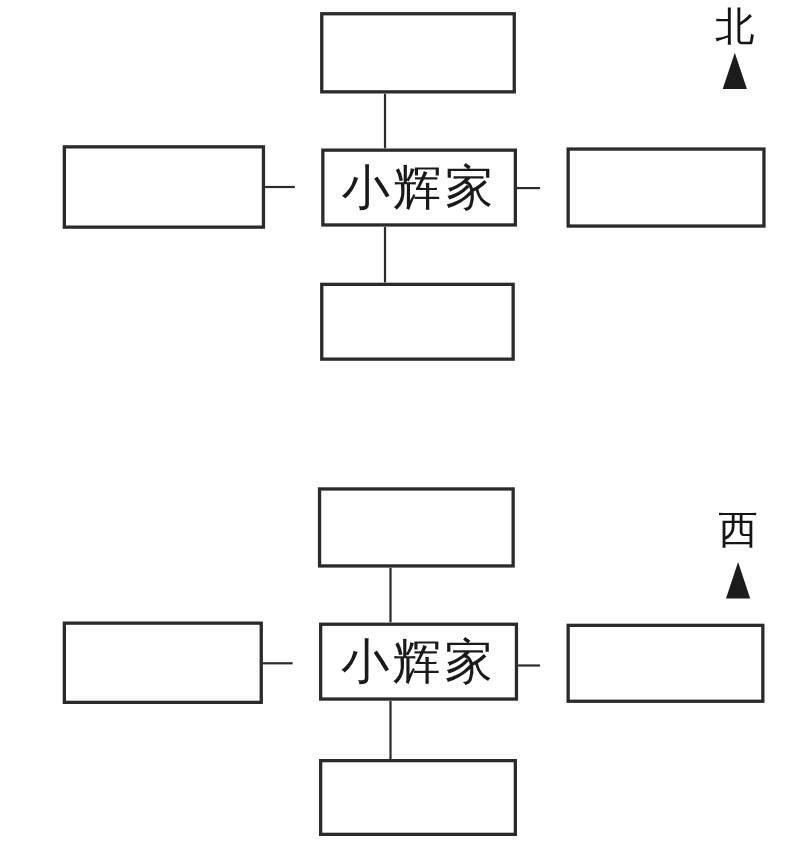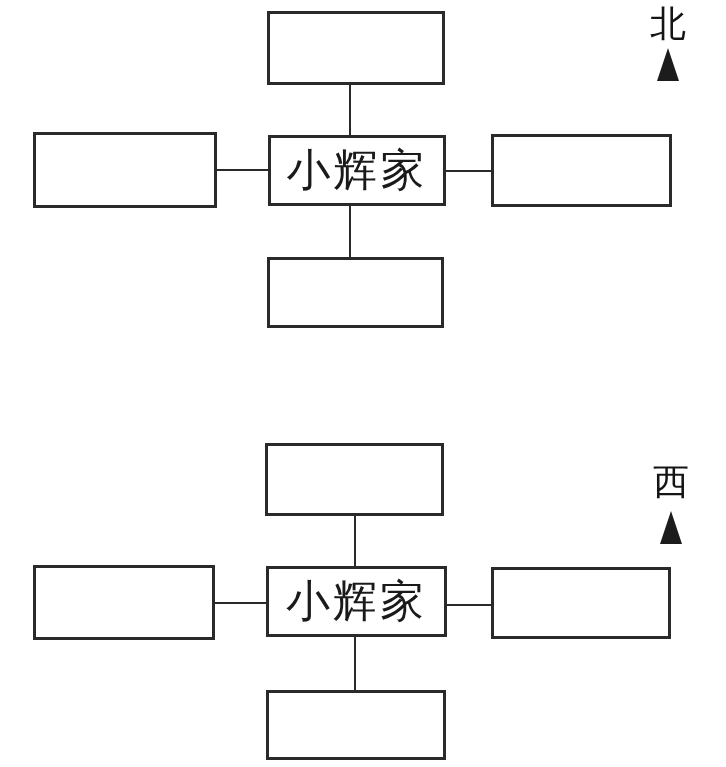--- a/index.html
+++ b/index.html
@@ -10,20 +10,21 @@
     background: #ffffff;
     font-family: "Liberation Serif", serif;
     overflow: hidden;
   }
   .diagram { position: absolute; inset: 0; }
   .box {
     position: absolute;
     box-sizing: border-box;
     border: 3px solid #2a2a2a;
     background: #ffffff;
+    margin-left: 24px;
   }
   .center-box {
     display: flex;
     align-items: center;
     justify-content: center;
     font-size: 44px;
     letter-spacing: 3px;
     color: #1a1a1a;
     font-weight: 500;
   }

